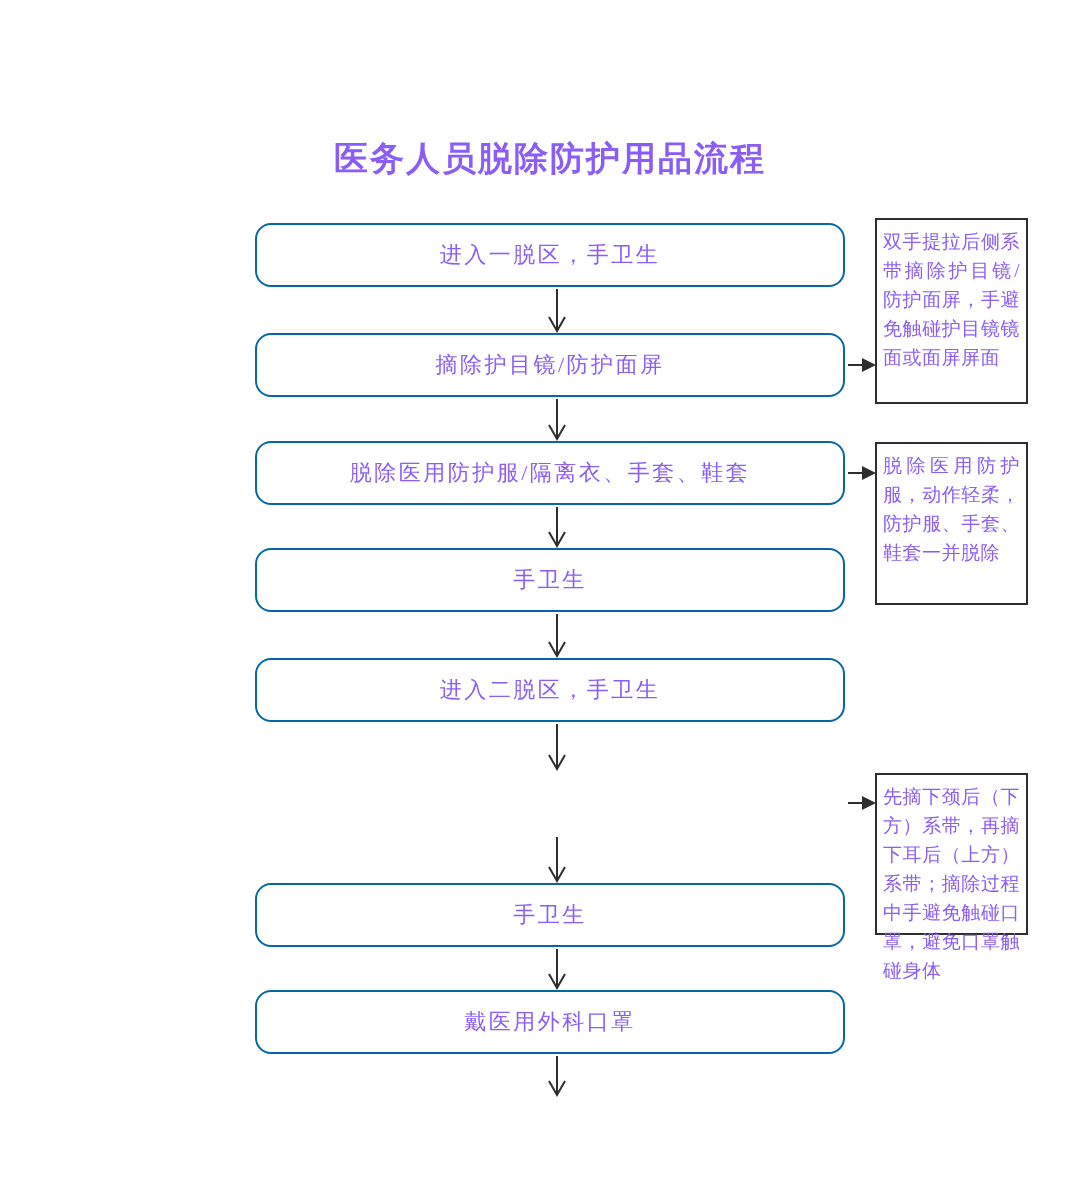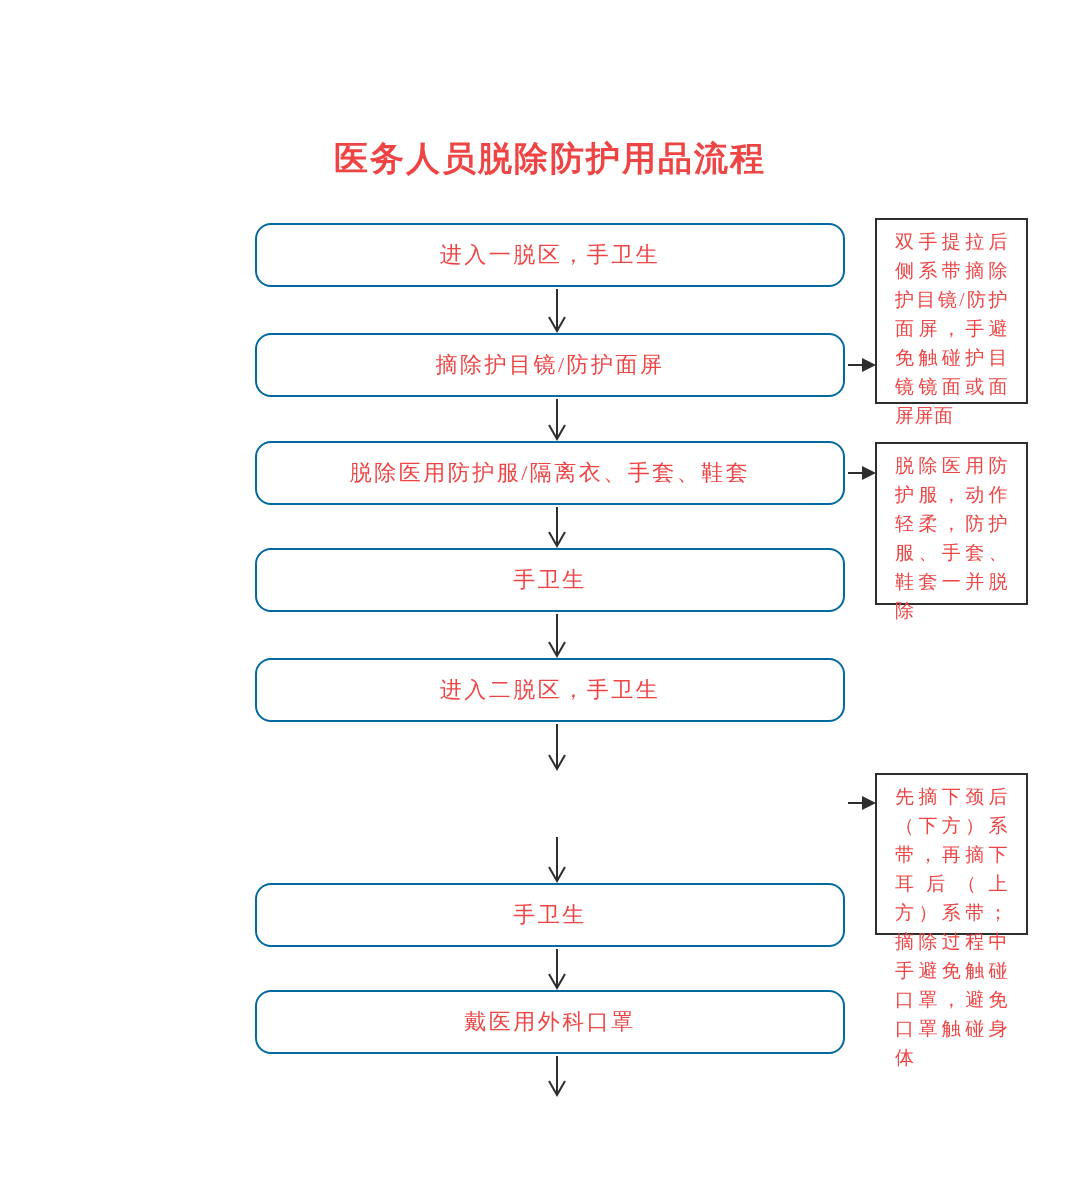--- a/index.html
+++ b/index.html
@@ -2,21 +2,21 @@
 <html><head>
 <meta charset="utf-8">
 <style>
   html, body { margin: 0; padding: 0; background: #ffffff; }
   .canvas {
     position: relative;
     width: 1080px;
     height: 1193px;
     background: #ffffff;
     font-family: "Liberation Serif", "DejaVu Serif", serif;
-    color: #ef4444;
+    color: #8b5cf6;
     overflow: hidden;
   }
   .title {
     position: absolute;
     top: 136px;
     left: 255px;
     width: 590px;
     margin: 0;
     text-align: center;
     font-size: 34px;
@@ -40,21 +40,21 @@
     letter-spacing: 2.5px;
     text-align: center;
   }
   .side-box {
     position: absolute;
     left: 875px;
     width: 153px;
     box-sizing: border-box;
     border: 2px solid #2e2e2e;
     background: #ffffff;
-    padding: 7px 18px;
+    padding: 7px 6px;
     font-size: 19px;
     line-height: 29px;
     letter-spacing: 0.5px;
     text-align: justify;
     text-justify: inter-character;
   }
   svg.overlay {
     position: absolute;
     left: 0;
     top: 0;

